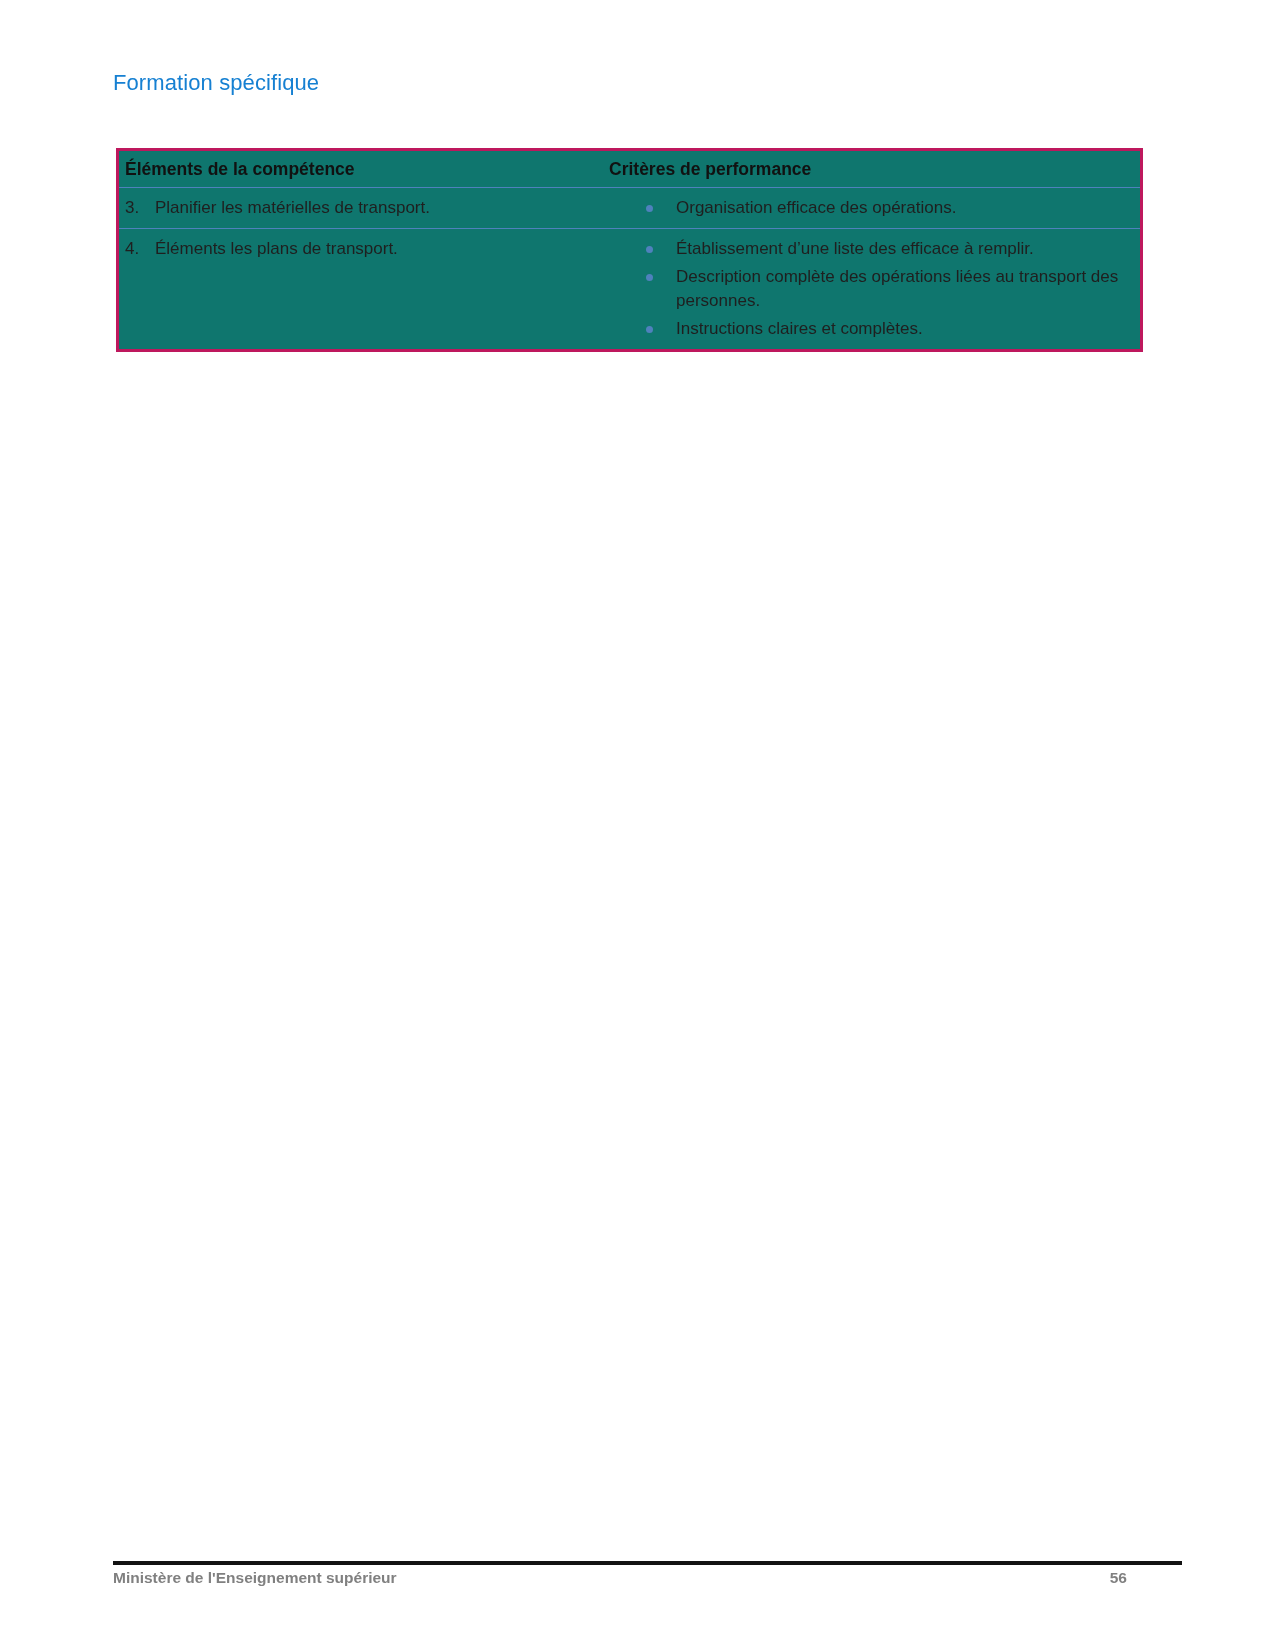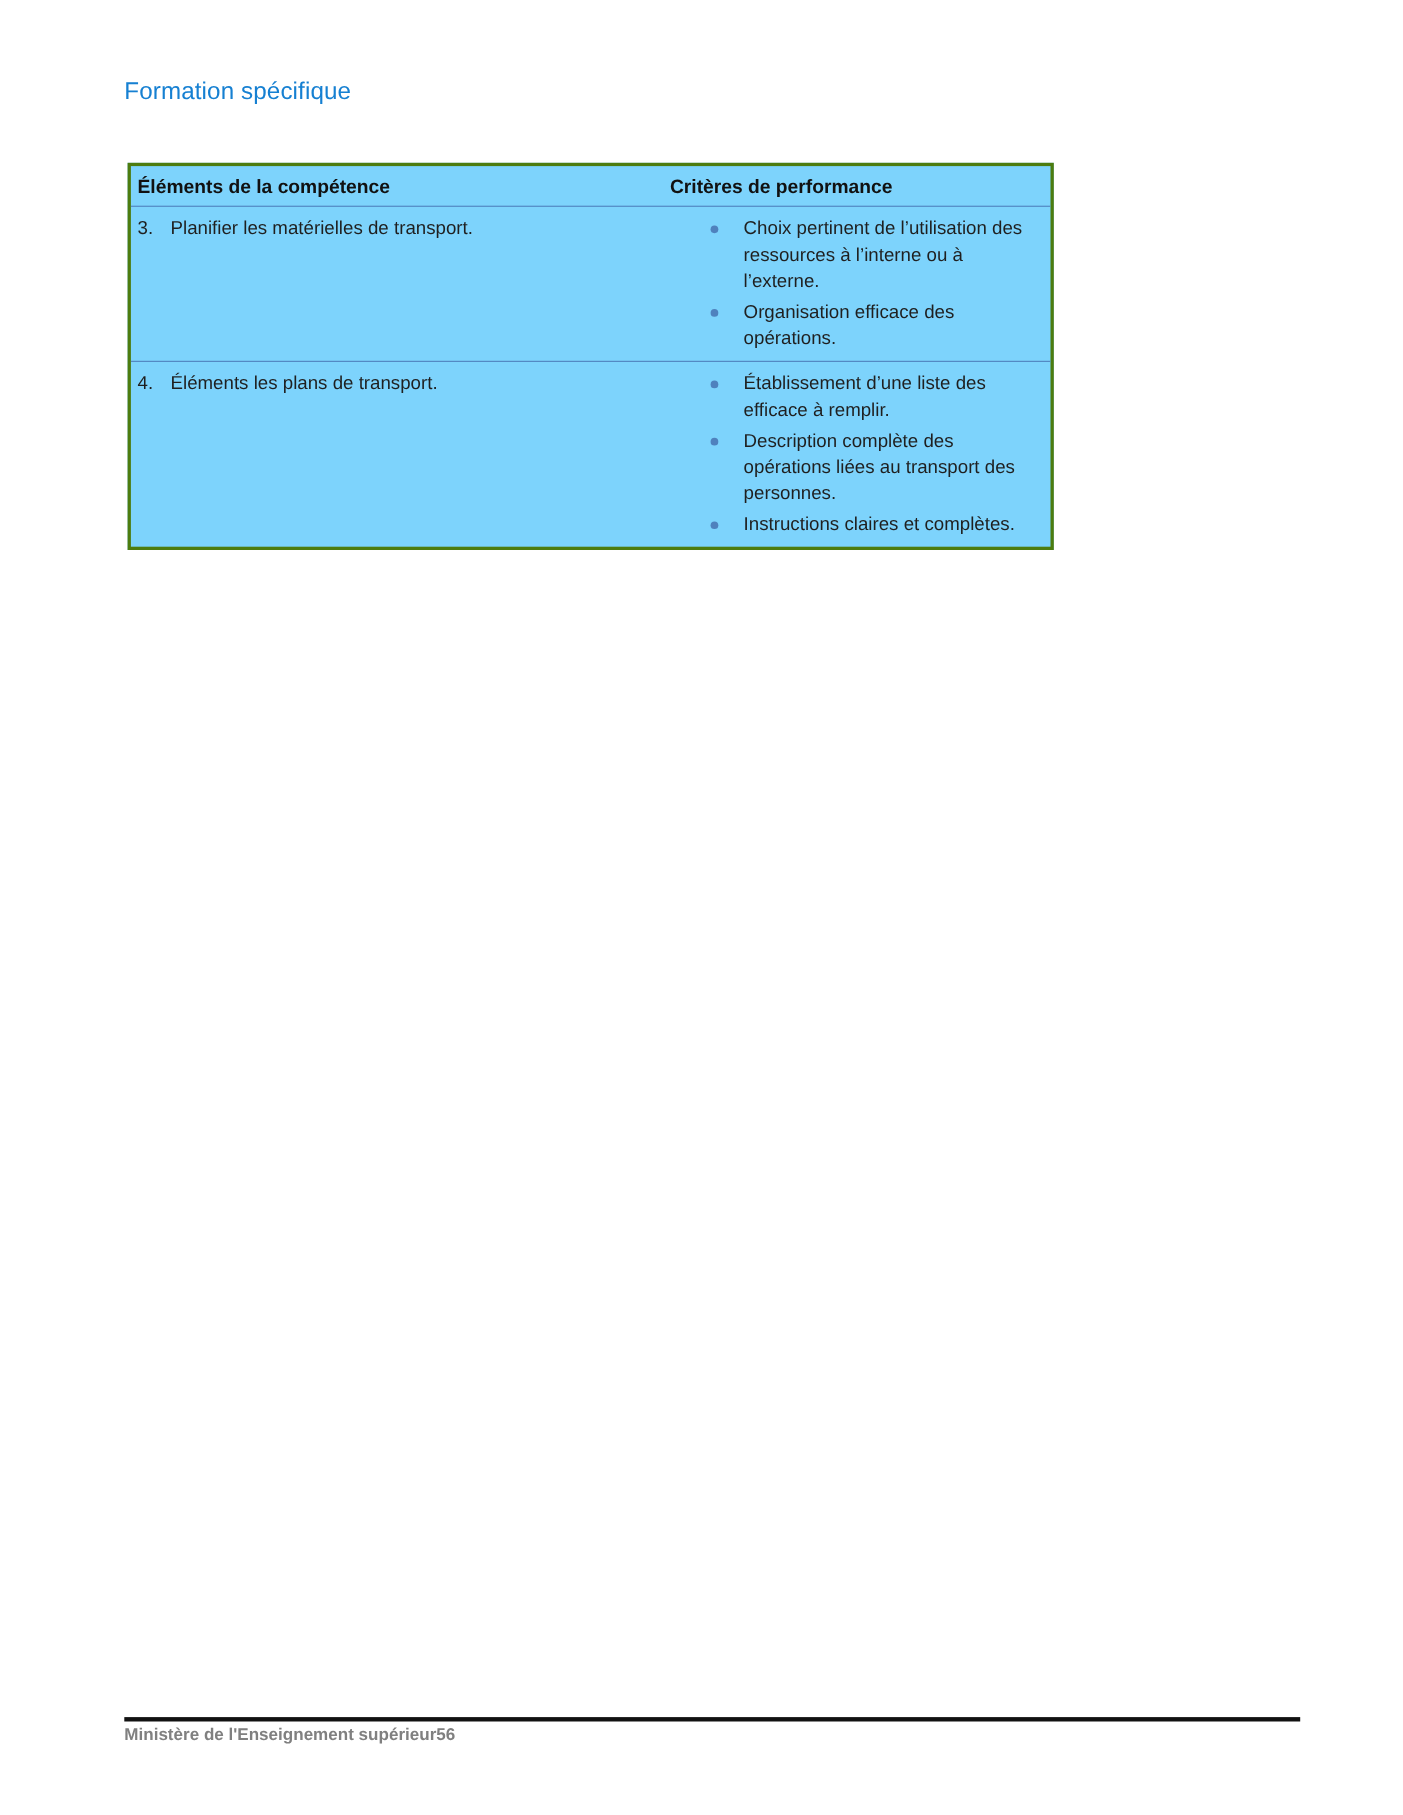--- a/index.html
+++ b/index.html
@@ -22,24 +22,24 @@
     top: 70px;
     font-size: 22px;
     color: #1680d2;
     letter-spacing: 0.1px;
   }
 
   .doc-table {
     position: absolute;
     left: 116px;
     top: 148px;
-    width: 842px;
-    border: 3px solid #4d7c0f;
+    width: 1027px;
+    border: 3px solid #be185d;
     box-sizing: border-box;
-    background: #7dd3fc;
+    background: #0f766e;
   }
 
   .t-row {
     display: grid;
     grid-template-columns: 490px 1fr;
   }
   .t-row + .t-row {
     border-top: 1px solid #4f81bd;
   }
 
@@ -107,20 +107,21 @@
   }
 
   .page-footer {
     position: absolute;
     left: 113px;
     top: 1561px;
     width: 1069px;
     border-top: 4px solid #121212;
     box-sizing: border-box;
     display: flex;
+    justify-content: space-between;
     align-items: flex-start;
     padding-top: 4px;
     font-size: 15.5px;
     font-weight: bold;
     color: #808080;
   }
   .page-footer .footer-page-number {
     padding-right: 55px;
   }
 </style>
@@ -138,24 +139,20 @@
 
   <div class="t-row">
     <div class="t-cell cell-left">
       <div class="num-item">
         <span class="num">3.</span>
         <span class="num-text">Planifier les matérielles de transport.</span>
       </div>
     </div>
     <div class="t-cell cell-right">
       <div class="bullet-list">
-        <div class="bullet-item">
-          <span class="bullet"></span>
-          <span class="b-text">Choix pertinent de l’utilisation des ressources à l’interne ou à l’externe.</span>
-        </div>
         <div class="bullet-item">
           <span class="bullet"></span>
           <span class="b-text">Organisation efficace des opérations.</span>
         </div>
       </div>
     </div>
   </div>
 
   <div class="t-row">
     <div class="t-cell cell-left">

